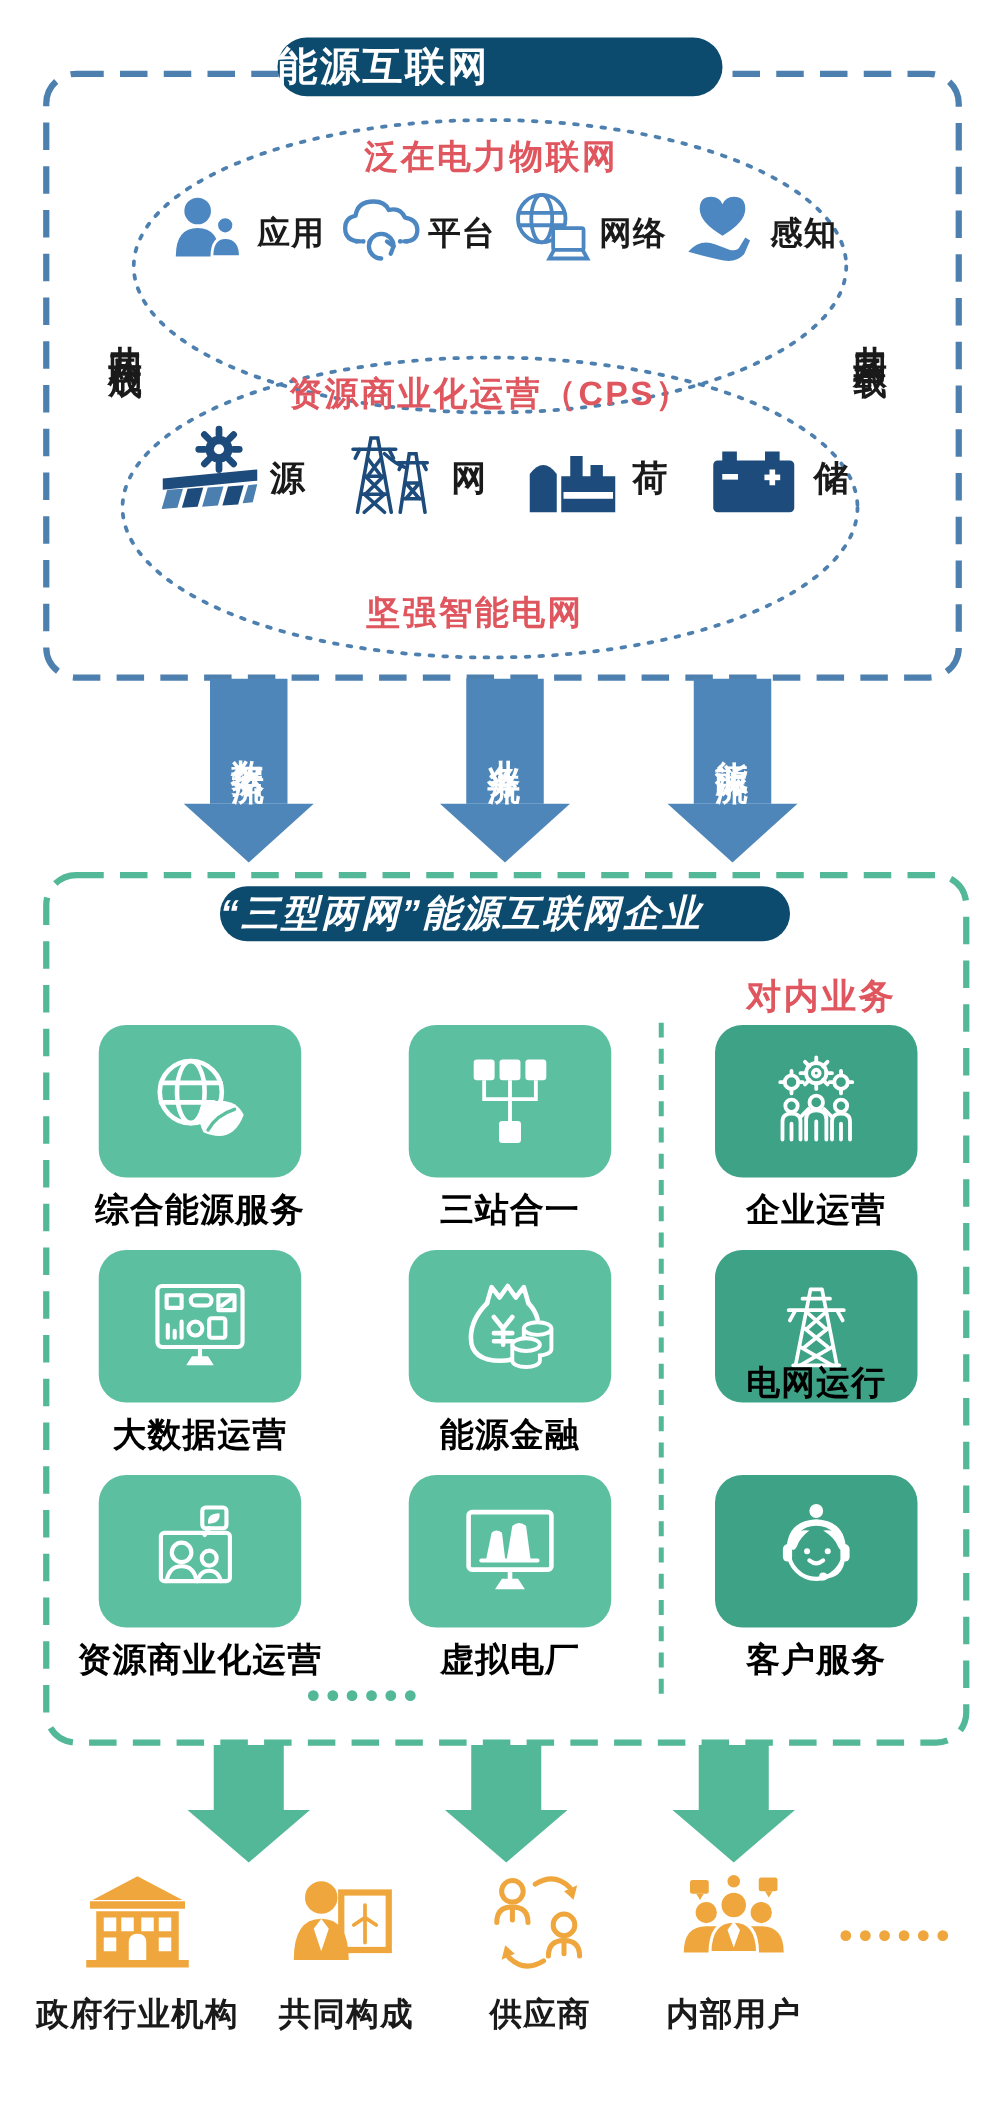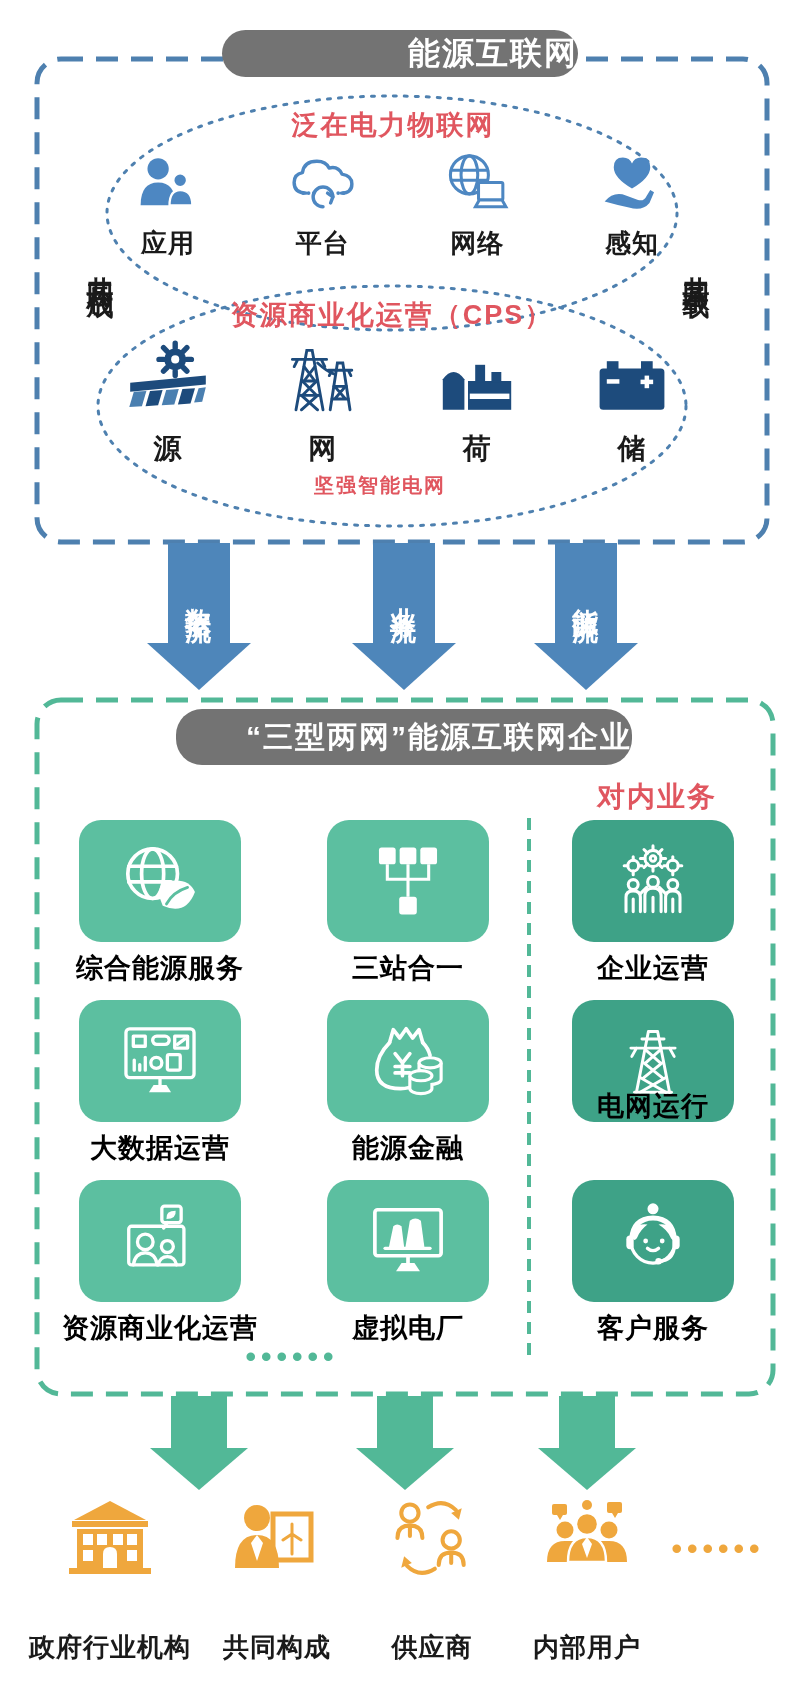--- a/index.html
+++ b/index.html
@@ -1,25 +1,25 @@
 <!DOCTYPE html>
 <html><head>
 <meta charset="utf-8">
 <style>
   html,body{margin:0;padding:0;background:#fff;}
   .page{position:relative;width:800px;height:1688px;background:#ffffff;
         font-family:"Liberation Sans",sans-serif;overflow:hidden;}
   .abs{position:absolute;}
   .ctr{text-align:center;}
-  .red-banner{background:#737373;border-radius:26px;color:#fff;font-weight:700;
-              display:flex;align-items:center;justify-content:flex-end;letter-spacing:2px;z-index:5;}
+  .red-banner{background:#0c4a6e;border-radius:26px;color:#fff;font-weight:700;
+              display:flex;align-items:center;justify-content:flex-start;letter-spacing:2px;z-index:5;}
   .red-txt{color:#E0565F;font-weight:700;letter-spacing:2px;}
   .blk-txt{color:#1a1a1a;font-weight:700;}
   .v-txt{writing-mode:vertical-rl;text-orientation:upright;letter-spacing:5px;}
-  .icon-item{display:flex;flex-direction:column;align-items:center;}
+  .icon-item{display:flex;flex-direction:row;align-items:center;}
   .icon-item .lbl{margin-top:4px;font-size:26px;font-weight:700;color:#1a1a1a;letter-spacing:1px;}
   
   .flow-arrow{position:absolute;width:104px;}
   .flow-arrow .shaft{width:62px;height:100px;margin:0 auto;background:#4E86BA;
       display:flex;align-items:center;justify-content:center;}
   .flow-arrow .shaft span{writing-mode:vertical-rl;text-orientation:upright;color:#fff;
       font-weight:700;font-size:26px;letter-spacing:4px;}
   .flow-arrow .head{width:0;height:0;border-left:52px solid transparent;
       border-right:52px solid transparent;border-top:47px solid #4E86BA;}
   
@@ -28,21 +28,21 @@
   .g-arrow .head{width:0;height:0;border-left:49px solid transparent;
       border-right:49px solid transparent;border-top:42px solid #52B897;}
   
   .tile{position:absolute;width:162px;height:122px;border-radius:22px;
         display:flex;align-items:center;justify-content:center;}
   .tile.light{background:#5CBFA0;}
   .tile.dark{background:#3EA287;}
   .tile-label{position:absolute;width:240px;text-align:center;font-size:27px;
         font-weight:700;color:#000000;letter-spacing:1px;}
   .dots{position:absolute;font-weight:700;font-size:30px;letter-spacing:5px;text-align:center;}
-  .stake{position:absolute;width:180px;display:flex;flex-direction:column;align-items:center;gap:36px;}
+  .stake{position:absolute;width:180px;display:flex;flex-direction:column;align-items:center;}
   .stake .lbl{margin-top:6px;font-size:26px;font-weight:700;color:#1a1a1a;letter-spacing:1px;white-space:nowrap;}
 </style>
 </head>
 <body>
 
 <div class="page">
 
   <svg class="abs" style="left:34px;top:56px;" width="736" height="489">
     <rect x="3" y="3" width="730" height="483" rx="24" fill="none" stroke="#4E80AF" stroke-width="5" stroke-dasharray="22 13"></rect>
   </svg>
@@ -174,21 +174,21 @@
           <rect x="14" y="36" width="72" height="46" rx="4"></rect>
         </g>
         <rect x="22" y="48" width="14" height="5" fill="#fff"></rect>
         <rect x="64" y="44" width="5" height="14" fill="#fff"></rect>
         <rect x="59.5" y="48.5" width="14" height="5" fill="#fff"></rect>
       </svg>
       <div class="lbl" style="font-size:28px;">储</div>
     </div>
   </div>
 
-  <div class="red-txt abs ctr" style="left:34px;top:472px;width:692px;font-size:20px;">坚强智能电网</div>
+  <div class="red-txt abs ctr" style="left:34px;top:472px;width:692px;font-size:27px;">坚强智能电网</div>
 
   <div class="blk-txt v-txt abs" style="left:82px;top:255px;font-size:27px;">共同构成</div>
   <div class="blk-txt v-txt abs" style="left:678px;top:255px;font-size:27px;">共同承载</div>
 
   <div class="flow-arrow" style="left:147px;top:543px;">
     <div class="shaft">
         <span>数据流</span>
       </div>
     <div class="head"></div>
   </div>
@@ -202,21 +202,21 @@
     <div class="shaft">
         <span>能源流</span>
       </div>
     <div class="head"></div>
   </div>
 
   <svg class="abs" style="left:34px;top:697px;" width="742" height="700">
     <rect x="3" y="3" width="736" height="694" rx="24" fill="none" stroke="#52B897" stroke-width="5" stroke-dasharray="22 13"></rect>
   </svg>
 
-  <div class="red-banner abs" style="left:176px;top:709px;width:456px;height:56px;font-size:30px;">
+  <div class="red-banner abs" style="left:176px;top:709px;width:456px;height:44px;font-size:30px;font-style:italic;">
     <span>“三型两网”能源互联网企业</span>
   </div>
 
   <div class="red-txt abs ctr" style="left:532px;top:778px;width:250px;font-size:28px;">对内业务</div>
 
   <svg class="abs" style="left:526px;top:818px;" width="6" height="538">
     <line x1="3" y1="0" x2="3" y2="538" stroke="#52B897" stroke-width="4" stroke-dasharray="12 9"></line>
   </svg>
 
   <div class="tile light" style="left:79px;top:820px;">

